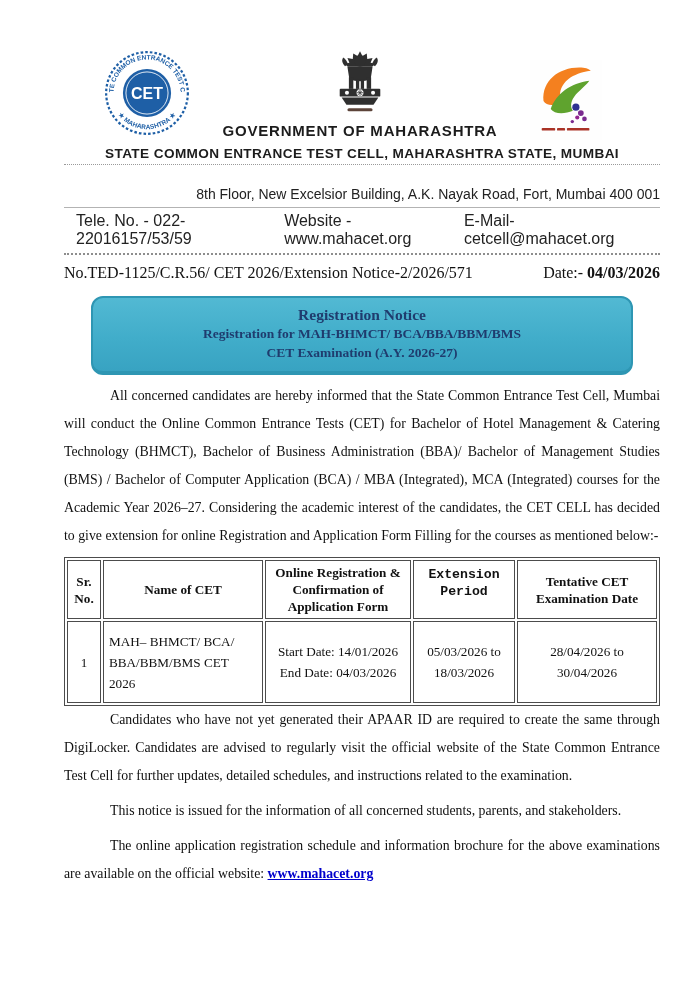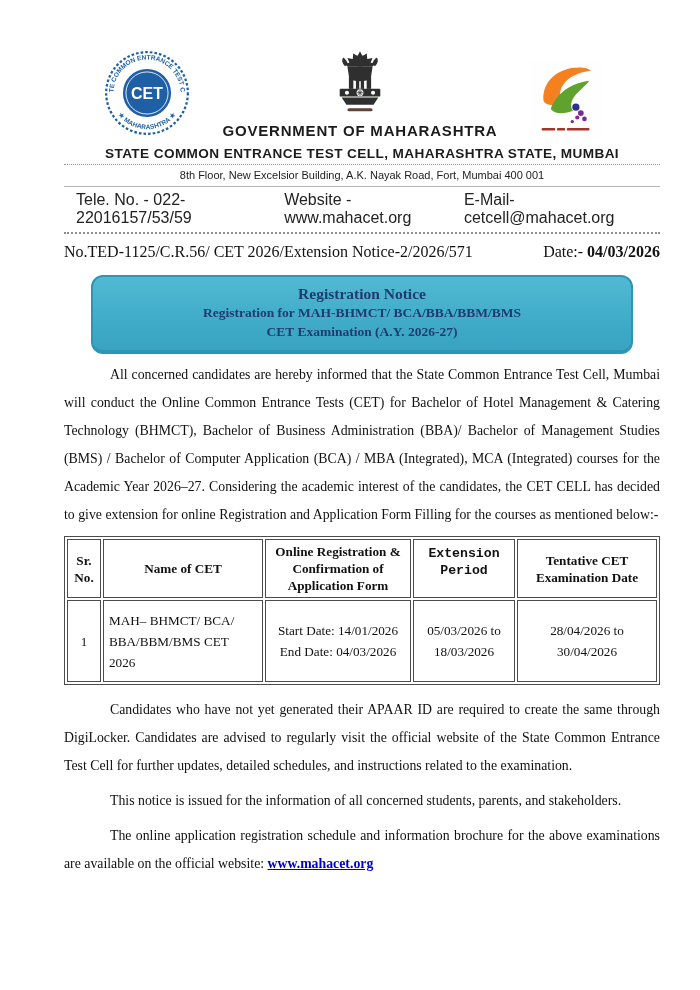--- a/index.html
+++ b/index.html
@@ -16,21 +16,21 @@
   .logo-right{margin-right:58px;margin-top:10px;flex:0 0 auto;}
   .gov-title{
     font-family:"Liberation Sans",sans-serif;font-weight:bold;font-size:15px;
     letter-spacing:.8px;color:#1c1c1c;margin-top:2px;white-space:nowrap;
   }
   .org-title{
     font-family:"Liberation Sans",sans-serif;font-weight:bold;font-size:13.6px;
     letter-spacing:.4px;color:#1c1c1c;text-align:center;margin-top:2px;white-space:nowrap;
   }
   .rule-dotted{border-top:1px dotted #9a9a9a;margin-top:3px;}
-  .address{font-family:"Liberation Sans",sans-serif;font-size:11px;color:#222;text-align:center;margin-top:4px;}
+  .address{font-family:"Liberation Sans",sans-serif;font-size:14px;color:#222;text-align:right;margin-top:21px;}
   .rule-solid{border-top:1px solid #b3b3b3;margin-top:5px;}
   .contact-row{
     display:flex;justify-content:flex-end;align-items:center;
     font-family:"Liberation Sans",sans-serif;font-size:16px;color:#222;padding:4px 10px 5px 12px;
   }
   .rule-dashed{border-top:2px dotted #8d8d8d;}
 
   
   .ref-row{display:flex;justify-content:space-between;font-size:16px;margin-top:9px;}
   .ref-date b{font-weight:bold;}
@@ -193,21 +193,21 @@
         <td class="c">
           <div>Start Date: 14/01/2026</div>
           <div>End Date: 04/03/2026</div>
         </td>
         <td class="c">05/03/2026 to 18/03/2026</td>
         <td class="c">28/04/2026 to 30/04/2026</td>
       </tr>
     </tbody>
       </table>
 
-    <p class="para" style="margin-top:11px">Candidates who have not yet generated their APAAR ID are required to create the same through DigiLocker. Candidates are advised to regularly visit the official website of the State Common Entrance Test Cell for further updates, detailed schedules, and instructions related to the examination.</p>
+    <p class="para" style="margin-top:0">Candidates who have not yet generated their APAAR ID are required to create the same through DigiLocker. Candidates are advised to regularly visit the official website of the State Common Entrance Test Cell for further updates, detailed schedules, and instructions related to the examination.</p>
 
     <p class="para">This notice is issued for the information of all concerned students, parents, and stakeholders.</p>
 
     <p class="para"><span>The online application registration schedule and information brochure for the above examinations are available on the official website: </span><a href="#">www.mahacet.org</a></p>
 
 
   </div>
 </div>
 
 </body></html>

